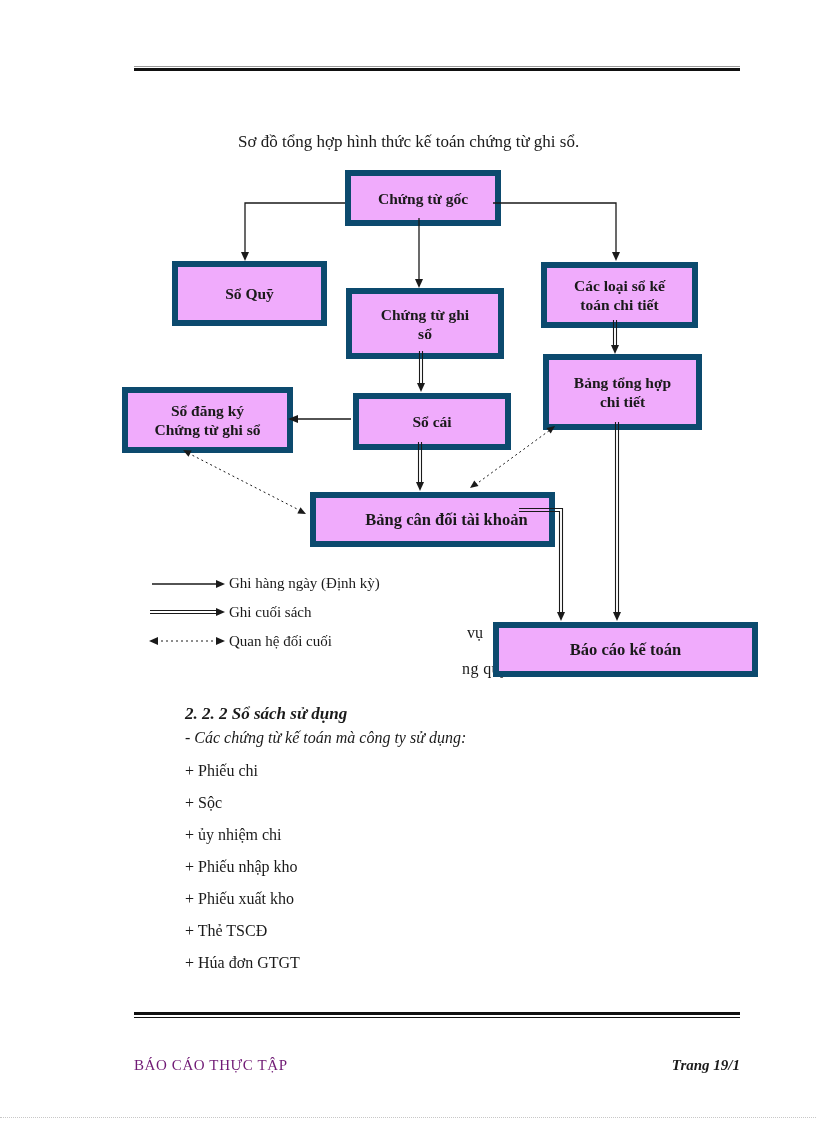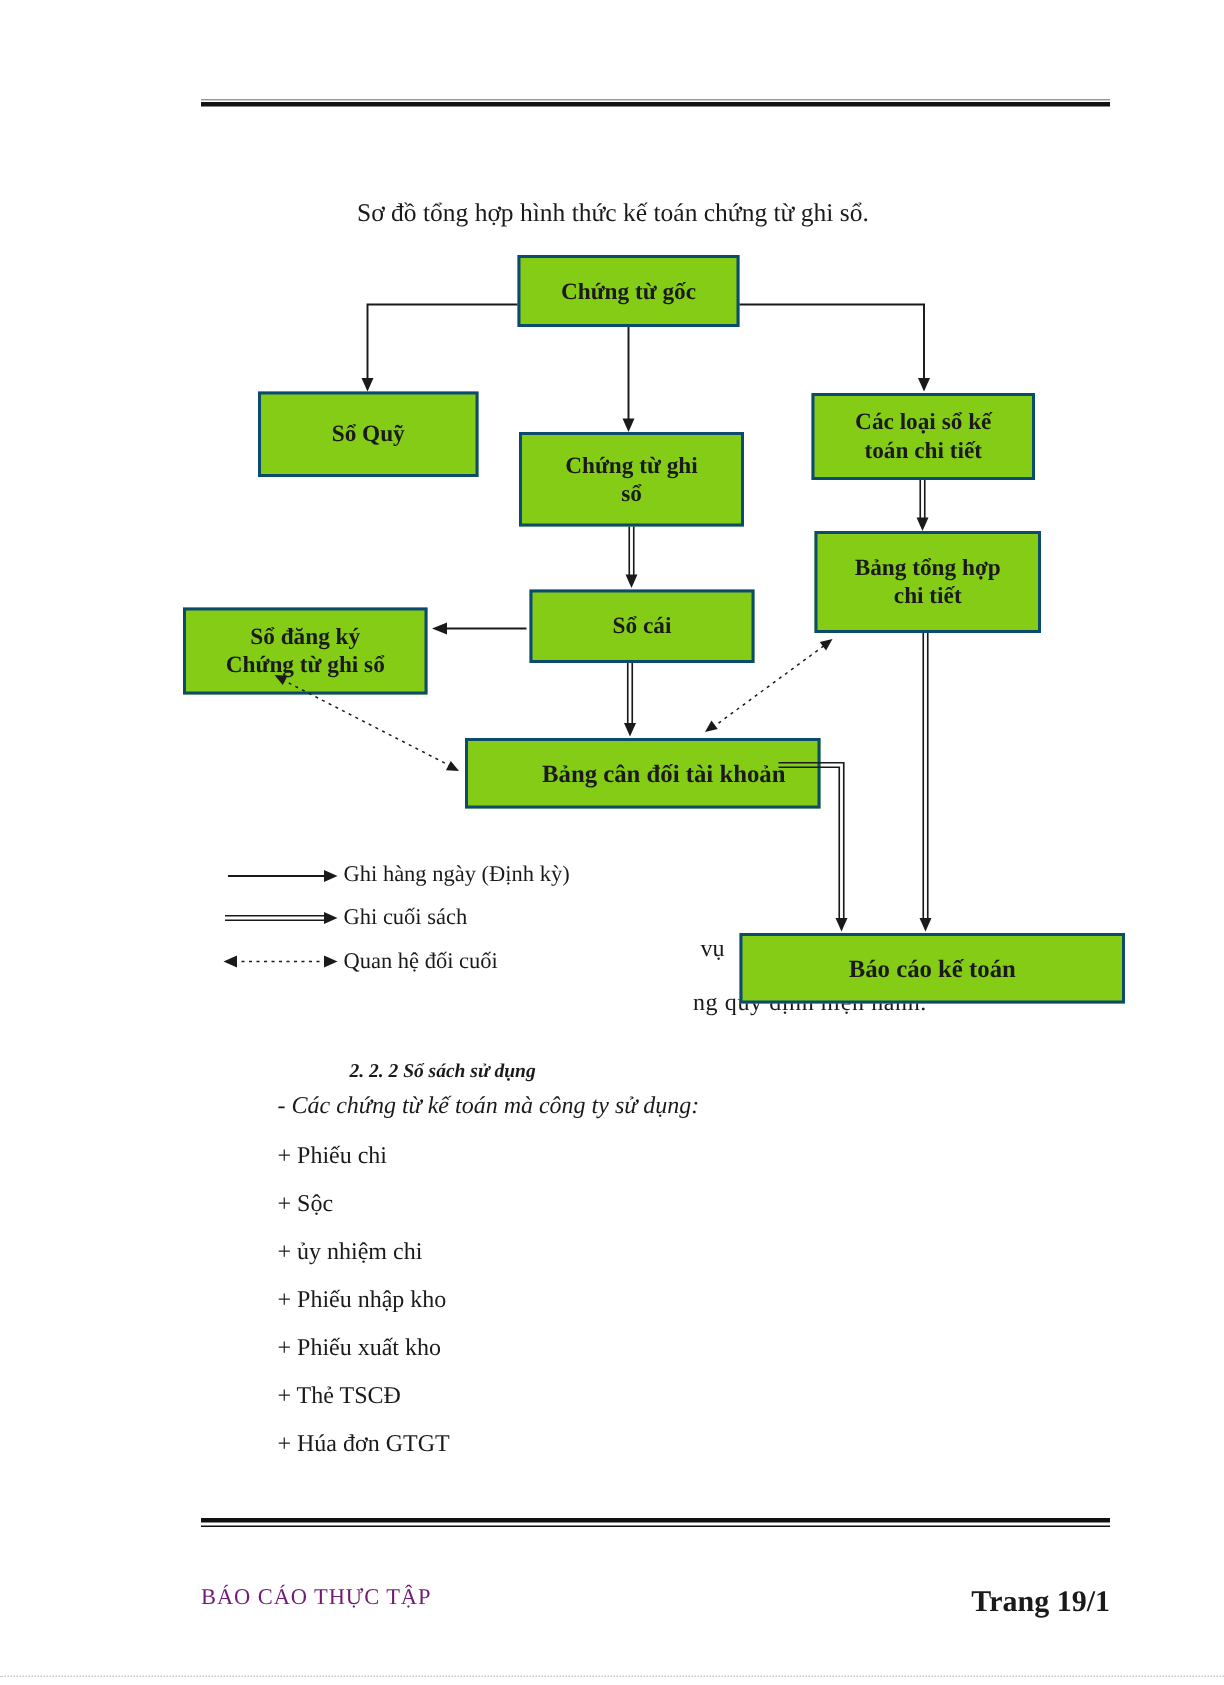--- a/index.html
+++ b/index.html
@@ -6,42 +6,42 @@
   .page{
     position:relative;width:816px;height:1123px;background:#ffffff;
     font-family:"Liberation Serif","DejaVu Serif",serif;color:#1a1a1a;overflow:hidden;
   }
   .hr-top{position:absolute;left:134px;top:66px;width:606px;height:1px;
     border-top:1px solid #9a9a9a;border-bottom:3px solid #111;}
   .hr-bottom{position:absolute;left:134px;top:1012px;width:606px;height:2px;
     border-top:3px solid #111;border-bottom:1px solid #111;}
   .page-edge{position:absolute;left:0;top:1117px;width:816px;border-top:1px dotted #c8c8c8;}
   .title{position:absolute;left:238px;top:131px;font-size:17px;line-height:21px;white-space:nowrap;}
-  .box{position:absolute;border:2px solid #0c4a6e;background:#84cc16;z-index:2;
+  .box{position:absolute;border:6px solid #0c4a6e;background:#f0abfc;z-index:2;
     display:flex;align-items:center;justify-content:center;text-align:center;
     font-weight:bold;font-size:15.5px;line-height:19px;white-space:pre-line;}
   .b1{left:345px;top:170px;width:144px;height:44px;}
   .b2{left:172px;top:261px;width:143px;height:53px;}
   .b3{left:346px;top:288px;width:146px;height:59px;}
   .b4{left:541px;top:262px;width:145px;height:54px;}
   .b5{left:543px;top:354px;width:147px;height:64px;}
-  .b6{left:122px;top:387px;width:159px;height:54px;margin-top:18px;}
+  .b6{left:122px;top:387px;width:159px;height:54px;}
   .b7{left:353px;top:393px;width:146px;height:45px;}
   .b8{left:310px;top:492px;width:205px;height:43px;font-size:16.5px;padding-left:28px;}
   .b9{left:493px;top:622px;width:253px;height:43px;font-size:16.5px;}
   .legend-label{position:absolute;left:229px;font-size:15px;line-height:19px;white-space:nowrap;}
   .stray{position:absolute;z-index:1;font-size:16px;line-height:18px;white-space:nowrap;}
   .connectors{position:absolute;left:0;top:0;z-index:3;pointer-events:none;}
   .section{position:absolute;left:185px;top:703px;width:430px;}
-  .section-heading{font-weight:bold;font-style:italic;font-size:13px;line-height:22px;margin-left:48px;}
+  .section-heading{font-weight:bold;font-style:italic;font-size:17px;line-height:22px;}
   .section-intro{font-style:italic;font-size:16px;line-height:20px;margin-top:3px;}
   .voucher-item{font-size:16px;line-height:18px;margin-top:14px;}
   .voucher-item:first-of-type{margin-top:12px;}
   .footer-left{position:absolute;left:134px;top:1057px;font-size:15px;letter-spacing:0.6px;color:#701a75;}
-  .footer-right{position:absolute;right:76px;top:1057px;font-size:20px;font-weight:bold;}
+  .footer-right{position:absolute;right:76px;top:1057px;font-size:15px;font-weight:bold;font-style:italic;}
 </style>
 </head>
 <body>
 
 <div class="page">
 
   <div class="hr-top"></div>
 
   <div class="title">Sơ đồ tổng hợp hình thức kế toán chứng từ ghi sổ.</div>
 

